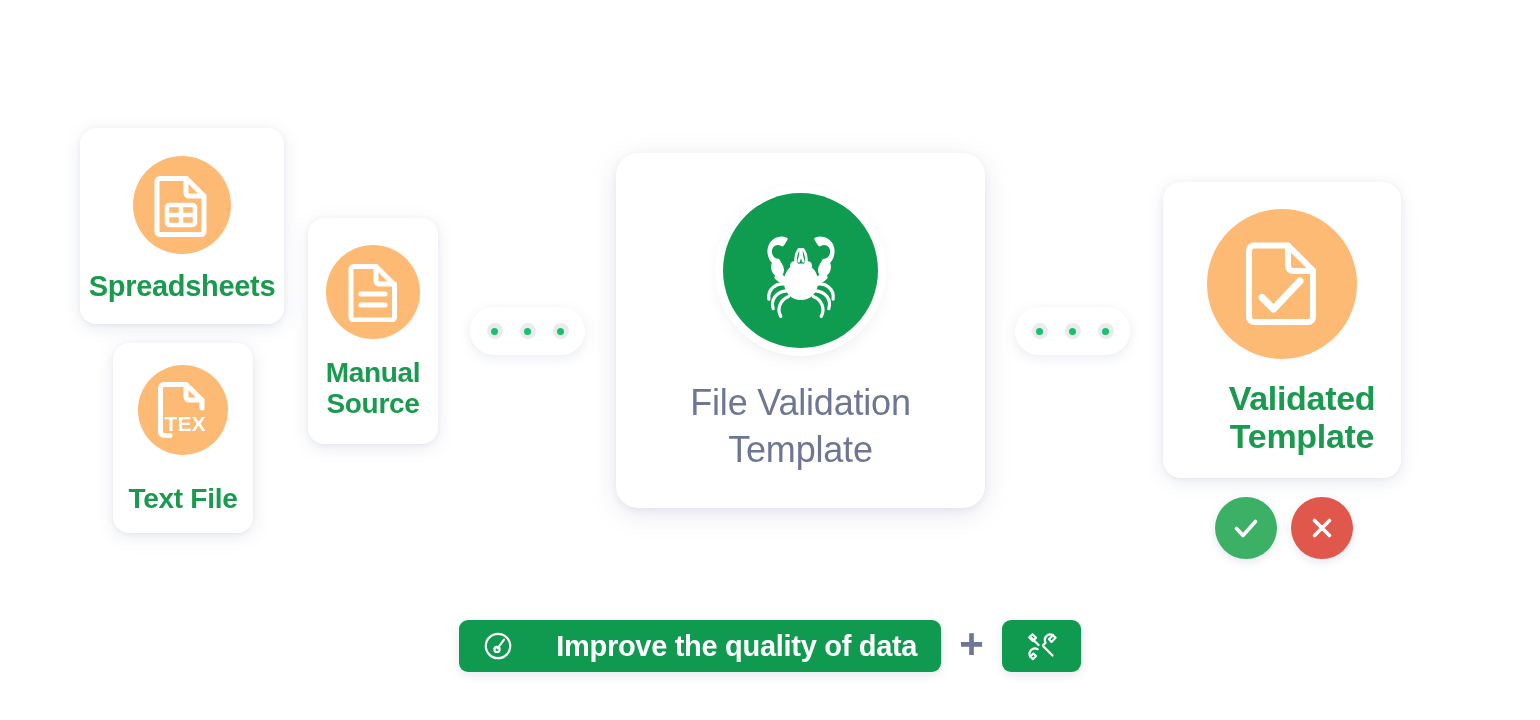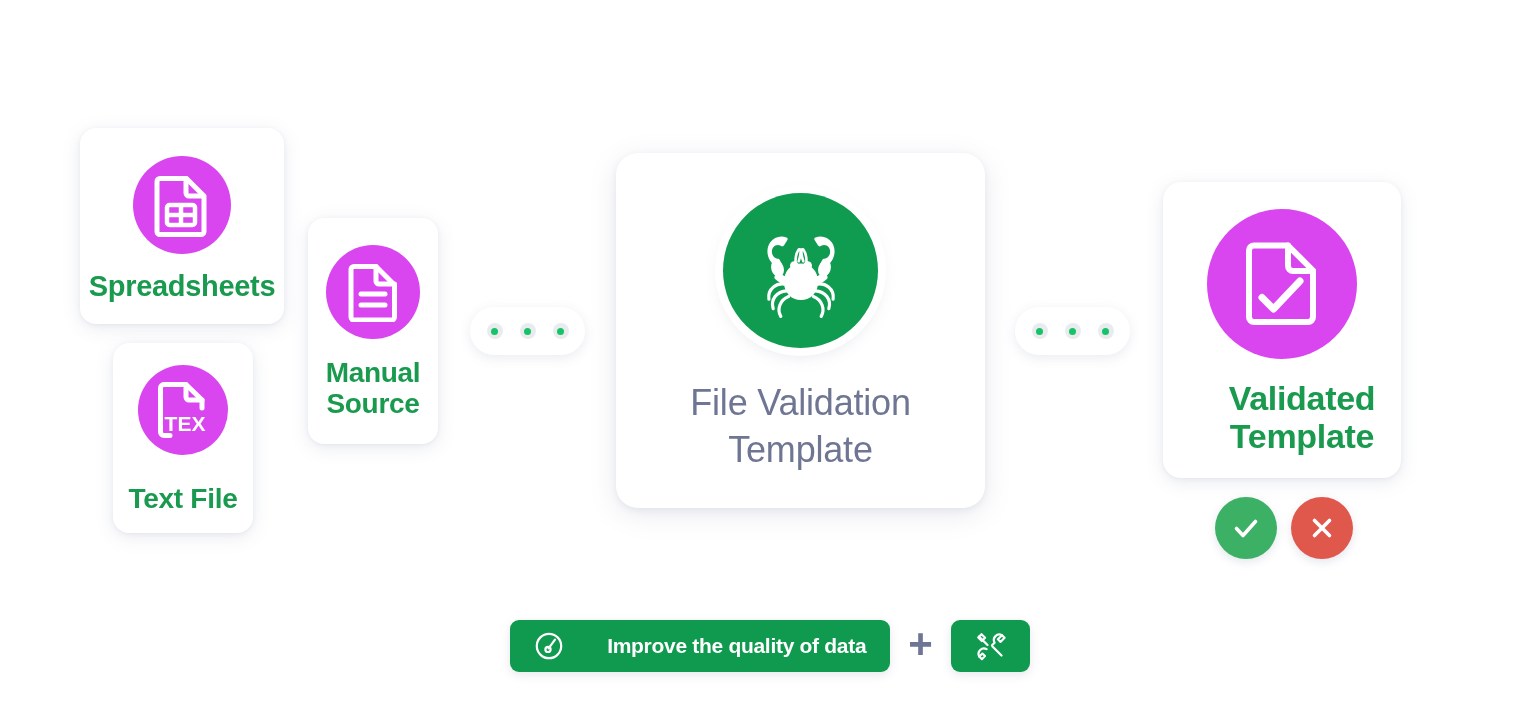--- a/index.html
+++ b/index.html
@@ -26,21 +26,21 @@
     box-shadow: 0 4px 18px rgba(120,130,160,0.16),
                 0 1px 4px rgba(120,130,160,0.10);
     display: flex;
     flex-direction: column;
     align-items: center;
     justify-content: center;
   }
 
   .icon-circle {
     border-radius: 50%;
-    background: #d946ef;
+    background: #fdba74;
     display: flex;
     align-items: center;
     justify-content: center;
     flex: none;
   }
 
   .card-label {
     color: #199a4e;
     font-weight: bold;
     text-align: center;
@@ -172,21 +172,21 @@
     border-radius: 9px;
     height: 52px;
     padding: 0 24px;
     display: flex;
     align-items: center;
     gap: 13px;
     box-shadow: 0 3px 10px rgba(120,130,160,0.18);
   }
   .pill-label {
     color: #ffffff;
-    font-size: 21px;
+    font-size: 29px;
     font-weight: bold;
     letter-spacing: -0.3px;
     white-space: nowrap;
     margin-left: 30px;
   }
   .plus-sign {
     color: #6e7694;
     font-size: 42px;
     font-weight: bold;
     line-height: 1;

